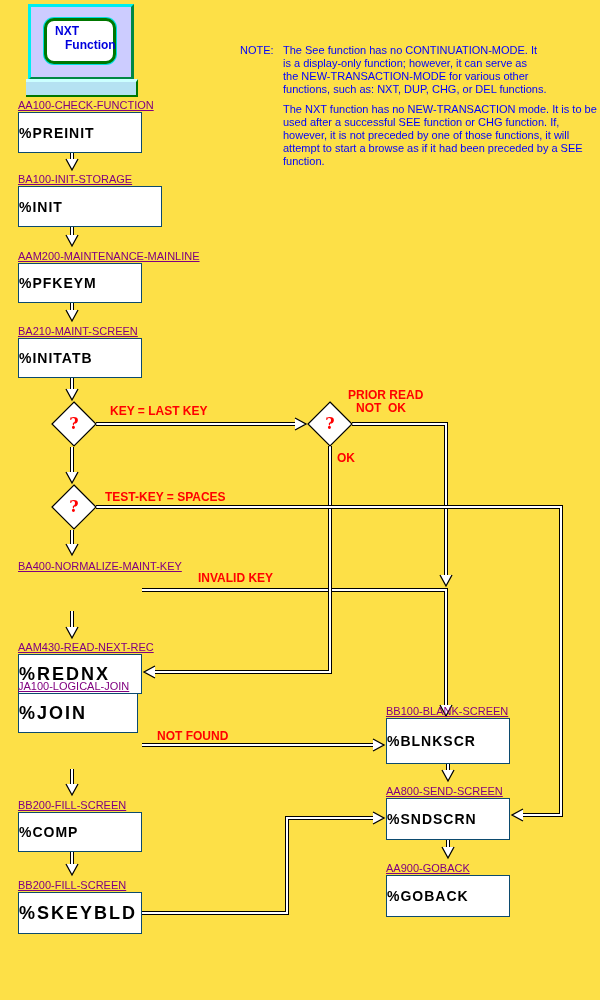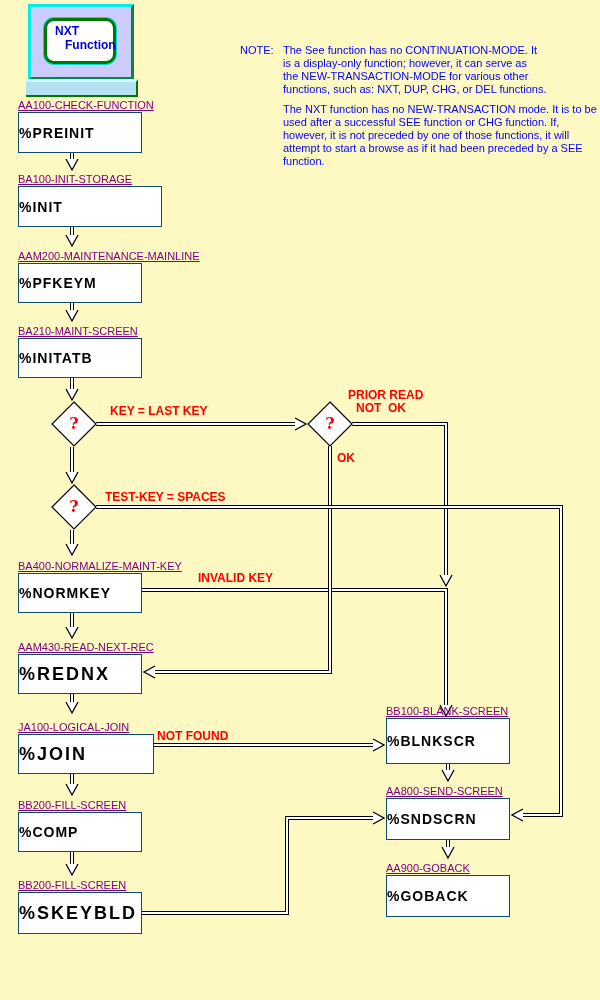--- a/index.html
+++ b/index.html
@@ -1,16 +1,16 @@
 <!DOCTYPE html>
 <html><head>
 <meta charset="utf-8">
 <style>
   html,body{margin:0;padding:0;background:#fff}
-  #stage{position:relative;width:600px;height:1000px;background:#fef9c3;overflow:hidden;
+  #stage{position:relative;width:600px;height:1000px;background:#fde047;overflow:hidden;
          font-family:"Liberation Sans",sans-serif}
   #wires{position:absolute;left:0;top:0;width:600px;height:1000px}
   .b{stroke:#000;stroke-width:4;fill:none}
   .w{stroke:#fff;stroke-width:2;fill:none}
   .head{fill:#fff;stroke:#000;stroke-width:1.3}
   .dia{fill:#fff;stroke:#000;stroke-width:1.2}
 
   .node{position:absolute}
   .nlabel{font-size:11px;color:#800080;text-decoration:underline;text-align:left;
           white-space:nowrap;height:14px;line-height:14px}
@@ -200,31 +200,28 @@
     </div>
   </div>
   <div class="node" style="left:18px;top:324px;width:124px">
     <div class="nlabel">BA210-MAINT-SCREEN</div>
     <div class="nbox" style="height:38px">
       <span class="ntitle">%INITATB</span>
     </div>
   </div>
   <div class="node" style="left:18px;top:559px;width:124px">
     <div class="nlabel">BA400-NORMALIZE-MAINT-KEY</div>
-    <div class="nbox" style="height:38px">
-      <span class="ntitle">%NORMKEY</span>
-    </div>
   </div>
   <div class="node lg" style="left:18px;top:640px;width:124px">
     <div class="nlabel">AAM430-READ-NEXT-REC</div>
     <div class="nbox" style="height:38px">
       <span class="ntitle">%REDNX</span>
     </div>
   </div>
-  <div class="node lg" style="left:18px;top:720px;width:136px">
+  <div class="node lg" style="left:18px;top:679px;width:120px">
     <div class="nlabel">JA100-LOGICAL-JOIN</div>
     <div class="nbox" style="height:38px">
       <span class="ntitle">%JOIN</span>
     </div>
   </div>
   <div class="node" style="left:18px;top:798px;width:124px">
     <div class="nlabel">BB200-FILL-SCREEN</div>
     <div class="nbox" style="height:38px">
       <span class="ntitle">%COMP</span>
     </div>

